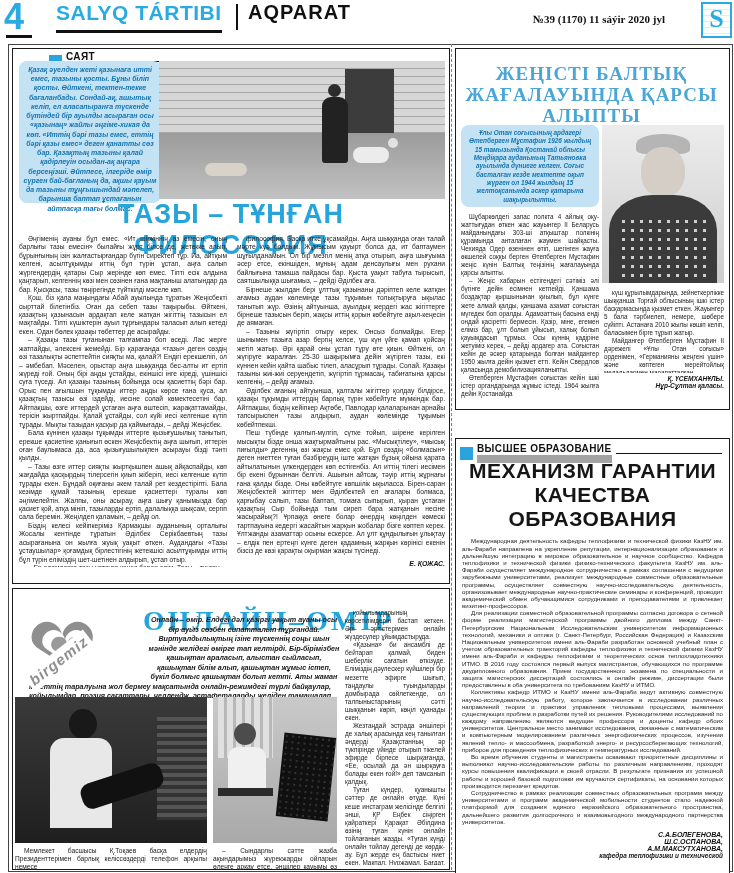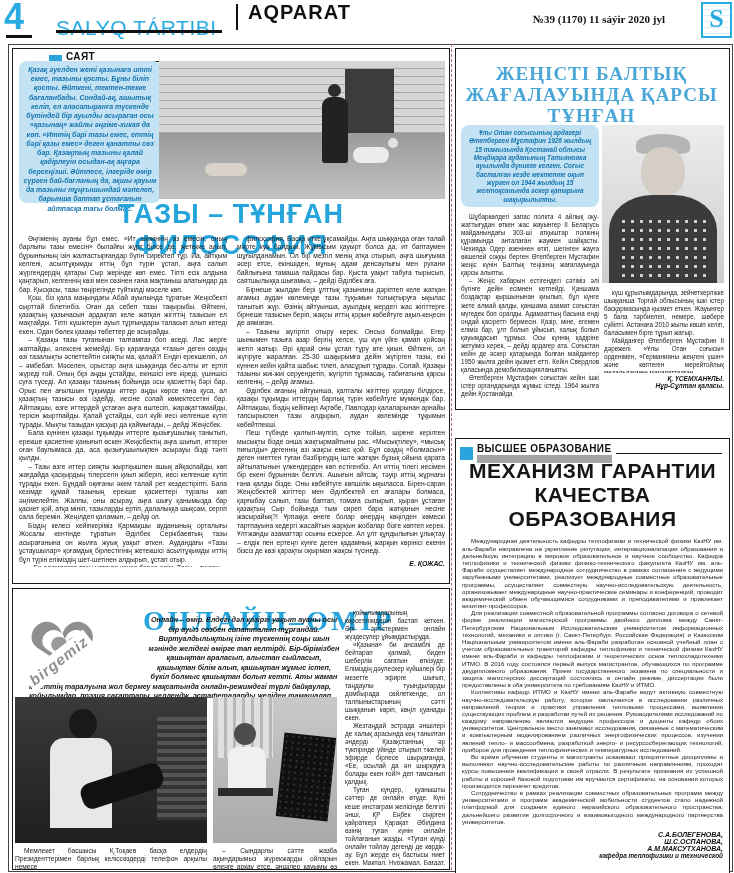--- a/index.html
+++ b/index.html
@@ -2,21 +2,21 @@
 <html><head>
 <meta charset="utf-8">
 <style>
   html,body{margin:0;padding:0;background:#fff;}
   #page{position:relative;width:734px;height:873px;background:#fff;overflow:hidden;
         font-family:"Liberation Sans",sans-serif;color:#1b1b1b;}
   .abs{position:absolute;}
   
   #pagenum{left:4px;top:-4px;font-size:36px;font-weight:800;color:#29abe2;}
   #pagenum-rule{left:6px;top:35px;width:26px;border-top:3px solid #111;}
-  #masthead{left:56px;top:16px;font-size:21px;font-weight:400;color:#29abe2;letter-spacing:.5px;}
+  #masthead{left:56px;top:1px;font-size:21px;font-weight:700;color:#29abe2;letter-spacing:.5px;}
   #masthead-rule{left:56px;top:30px;width:166px;border-top:3px solid #111;}
   #head-divider{left:236px;top:4px;height:26px;border-left:2px solid #111;}
   #section-name{left:248px;top:1px;font-size:20px;font-weight:800;color:#101010;letter-spacing:1px;}
   #issue-date{left:440px;top:13px;width:225px;text-align:right;font-family:"Liberation Serif",serif;
               font-weight:bold;font-size:11px;color:#111;}
   #paper-logo{left:701px;top:2px;width:27px;height:32px;border:2px solid #29abe2;
               color:#29abe2;font-family:"Liberation Serif",serif;font-weight:bold;font-size:26px;
               text-align:center;line-height:30px;
               background:repeating-linear-gradient(180deg,#fff 0 5px,#d9effa 5px 6px);}
   
@@ -208,21 +208,21 @@
     <div id="online-right">
       <p>қойылымдарының көрсетілімдерін бастап кеткен. Әрі әртістерімен онлайн жүздесулер ұйымдастыруда.</p>
       <p>«Қазына» би ансамблі де бейтарап қалмай, биден шеберлік сағатын өткізуде. Еліміздің дәулескер күйшілері бір мезетте эфирге шығып, таңдаулы туындыларды домбырада сөйлеткенде, ол талпыныстарының сәтті шыққанын көріп, көңіл қуанады екен.</p>
       <p>Жезтаңдай эстрада әншілері де халық арасында кең танылған әндерді Қазақстанның әр түкпірінде үйінде отырып тікелей эфирде бірлесе шырқағанда, «Ее, осылай да ән шырқауға болады екен ғой!» деп тамсанып қалдық.</p>
       <p>Туған күндер, қуанышты сәттер де онлайн өтуде. Күні кеше инстаграм желісінде белгілі әнші, ҚР Еңбек сіңірген қайраткері Қарақат Әбілдина өзінің туған күнін онлайн тойлағанын жазды. «Туған күнді онлайн тойлау дегенді де көрдік-ау. Бұл жерде ең бастысы ниет екен. Мақпал, Нұржамал, Бағдат, Жанар, Жеңіс апаларың-</p>
 
     </div>
   </div>
 
   <div class="box" style="left:455px;top:48px;width:273px;height:360px;">
-    <div id="vet-title">ЖЕҢІСТІ БАЛТЫҚ ЖАҒАЛАУЫНДА ҚАРСЫ ТҰНҒАН</div>
+    <div id="vet-title">ЖЕҢІСТІ БАЛТЫҚ ЖАҒАЛАУЫНДА ҚАРСЫ АЛЫПТЫ</div>
     <div class="intro-box" id="vet-intro">Ұлы Отан соғысының ардагері Өтепберген Мұстафин 1926 жылдың 15 тамызында Қостанай облысы Меңдіқара ауданының Татьяновка ауылында дүниеге келген. Соғыс басталған кезде мектепте оқып жүрген ол 1944 жылдың 15 желтоқсанында әскер қатарына шақырылыпты.</div>
 
     <div class="photo" id="vet-photo">
       <div id="vp-cap"></div>
       <div id="vp-face"></div>
       <div id="vp-jacket"></div>
       <div id="vp-medals"></div>
     </div>
 
     <div id="vet-col1" class="body-col">

